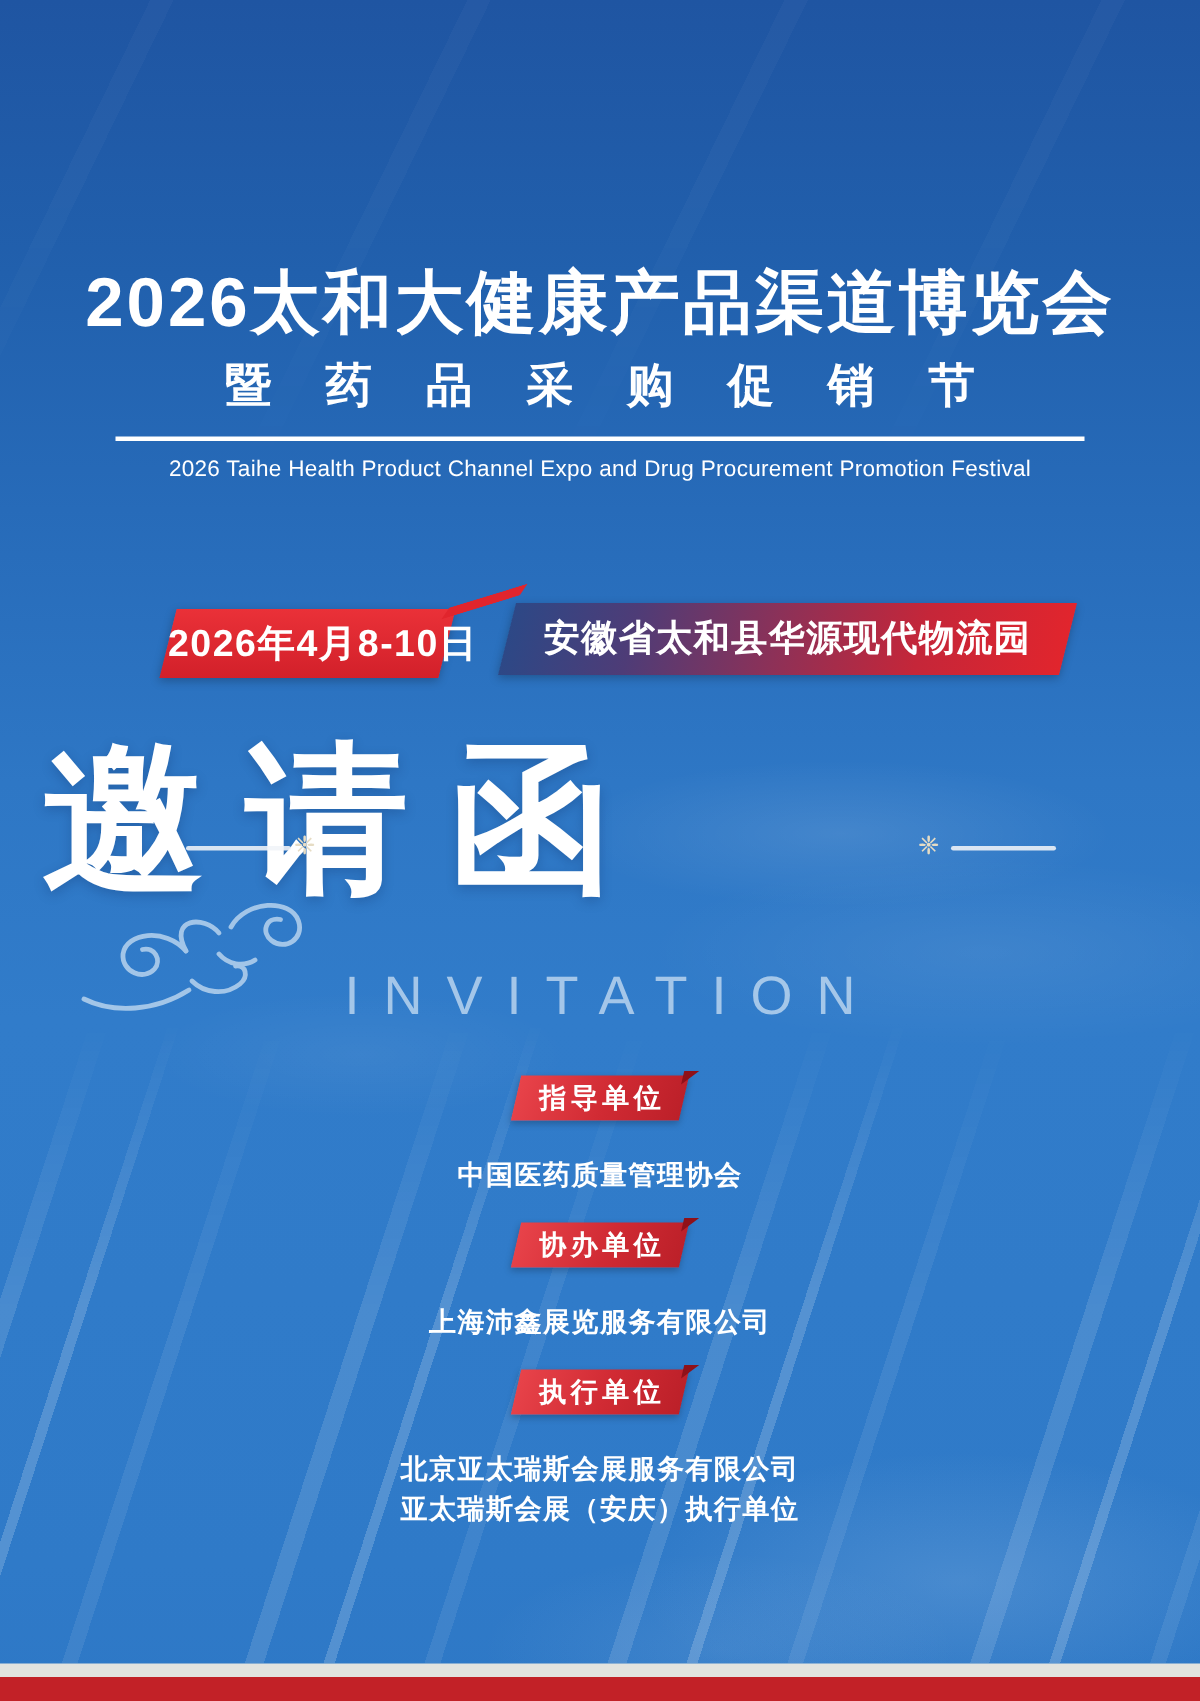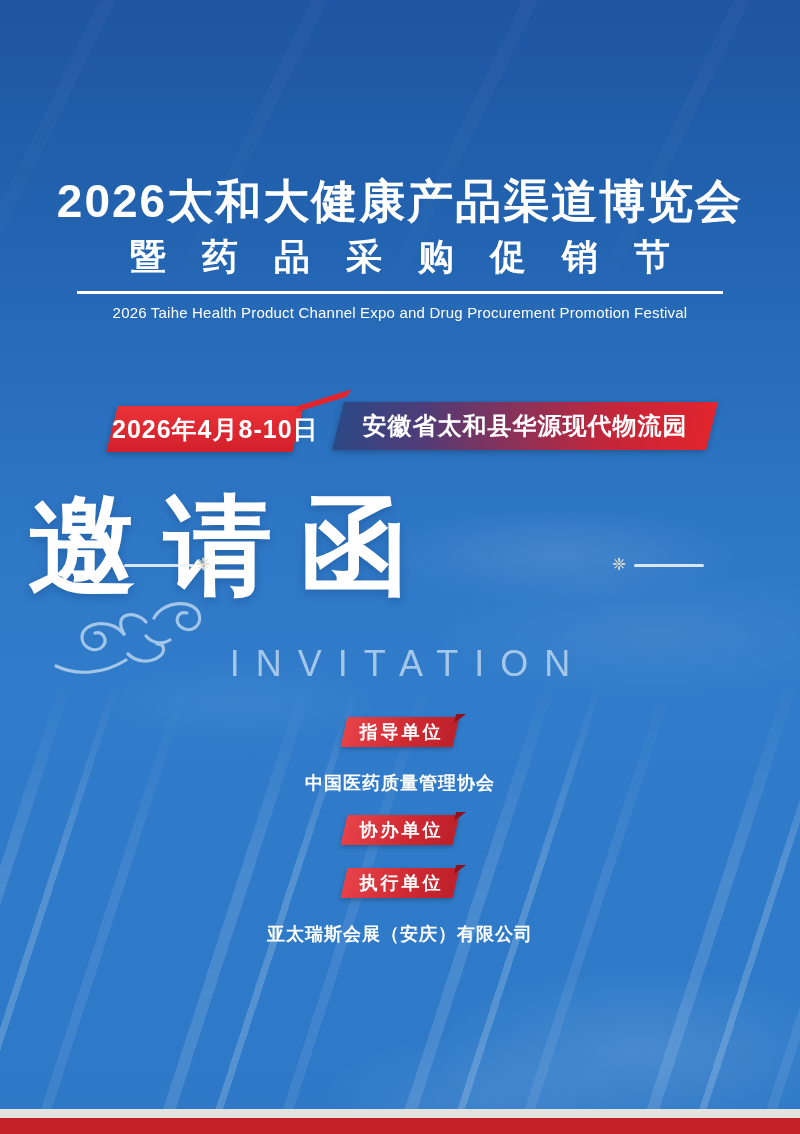--- a/index.html
+++ b/index.html
@@ -29,21 +29,21 @@
   .bg-streaks-top{position:absolute;left:0;right:0;top:0;height:330px;pointer-events:none;opacity:.45;
     background:repeating-linear-gradient(116deg,
       rgba(255,255,255,0) 0 90px, rgba(255,255,255,.06) 90px 104px,
       rgba(255,255,255,0) 104px 190px);
     -webkit-mask-image:linear-gradient(to bottom,#000 40%,transparent 100%);
     mask-image:linear-gradient(to bottom,#000 40%,transparent 100%);
   }
   
   .title-block{position:absolute;top:174px;left:0;width:100%;text-align:center;color:#fff;}
   .title-line1{font-size:46px;font-weight:800;letter-spacing:2px;line-height:55px;white-space:nowrap;}
-  .title-line2{font-size:36px;font-weight:800;letter-spacing:36px;text-indent:36px;line-height:55px;white-space:nowrap;}
+  .title-line2{font-size:31px;font-weight:800;letter-spacing:36px;text-indent:36px;line-height:55px;white-space:nowrap;}
   .title-divider{width:646px;height:3px;margin:7px auto 0;background:#ffffff;}
   .title-en{margin-top:10px;font-size:15px;font-weight:400;letter-spacing:.2px;color:#ffffff;white-space:nowrap;}
   
   .banner-row{position:absolute;top:396px;left:0;width:100%;height:64px;}
   .banner-date{position:absolute;left:112px;top:10px;width:186px;height:46px;
     transform:skewX(-14deg);background:linear-gradient(180deg,#ea3138 0%,#d2202a 100%);
     box-shadow:0 2px 6px rgba(0,0,0,.25);}
   .banner-date span{display:block;transform:skewX(14deg);line-height:46px;text-align:center;
     color:#fff;font-size:25px;font-weight:800;letter-spacing:1px;white-space:nowrap;}
   .banner-slash{position:absolute;left:292px;top:2px;width:62px;height:6px;background:#e1252d;
@@ -129,24 +129,28 @@
     <div class="badge">
       <span>指导单位</span>
     </div>
     <div class="org-group">
       <div class="org">中国医药质量管理协会</div>
     </div>
 
     <div class="badge">
       <span>协办单位</span>
     </div>
+    <div class="org-group">
+      <div class="org">上海沛鑫展览服务有限公司</div>
+    </div>
 
     <div class="badge">
       <span>执行单位</span>
     </div>
     <div class="org-group">
-      <div class="org">亚太瑞斯会展（安庆）有限公司</div>
+      <div class="org">北京亚太瑞斯会展服务有限公司</div>
+      <div class="org">亚太瑞斯会展（安庆）执行单位</div>
     </div>
   </div>
 
   <div class="bar-white"></div>
   <div class="bar-red"></div>
 </div>
 
 </body></html>

